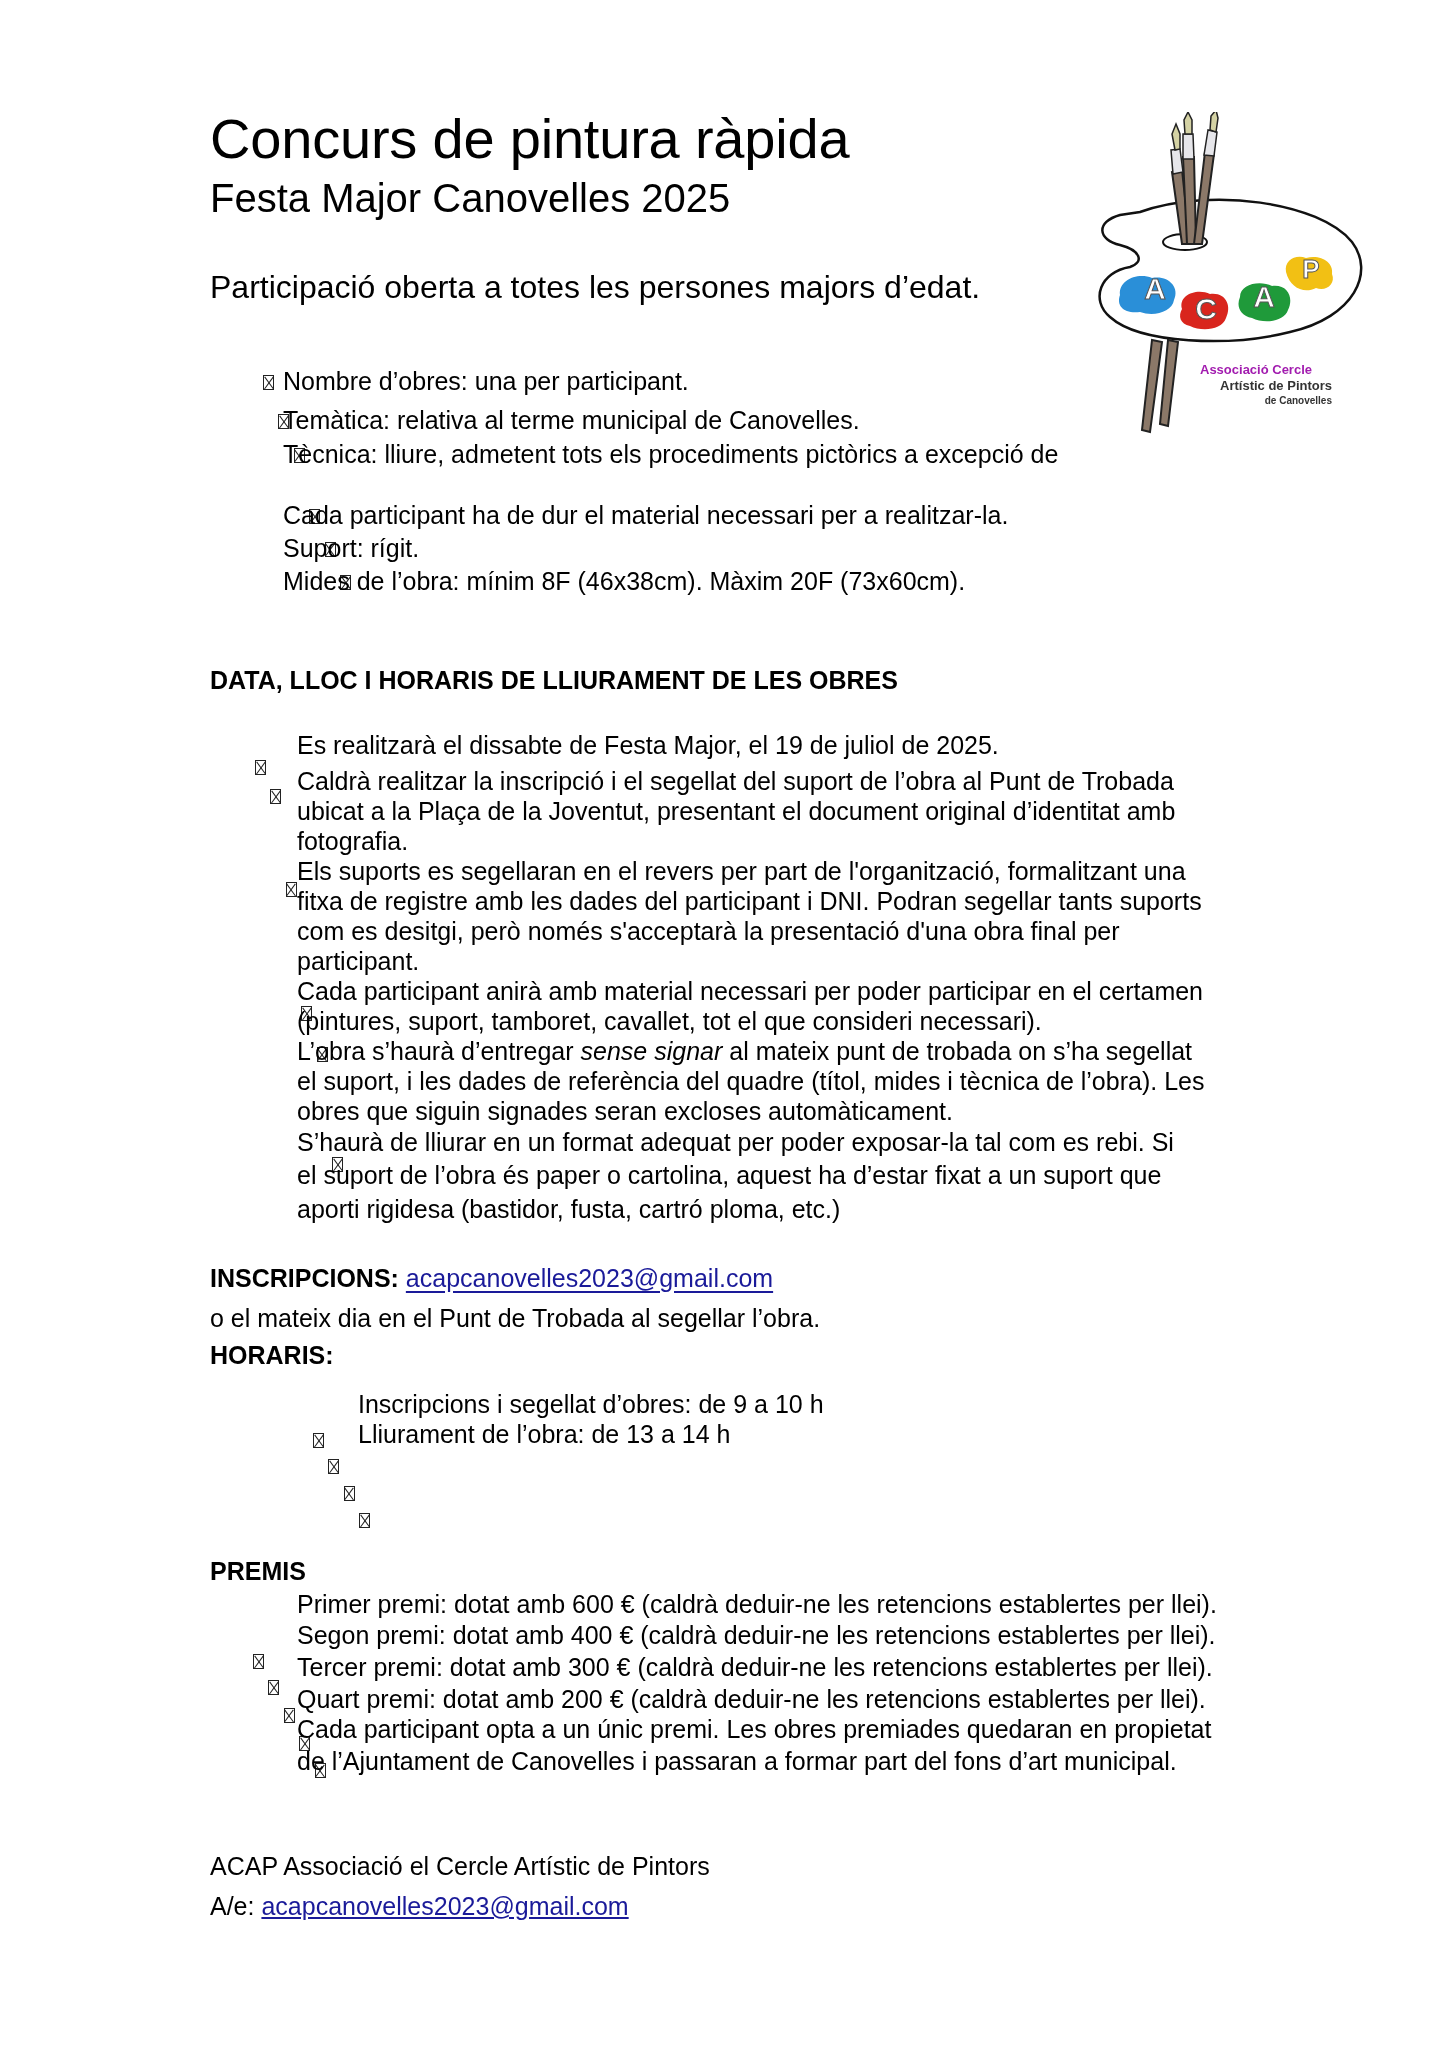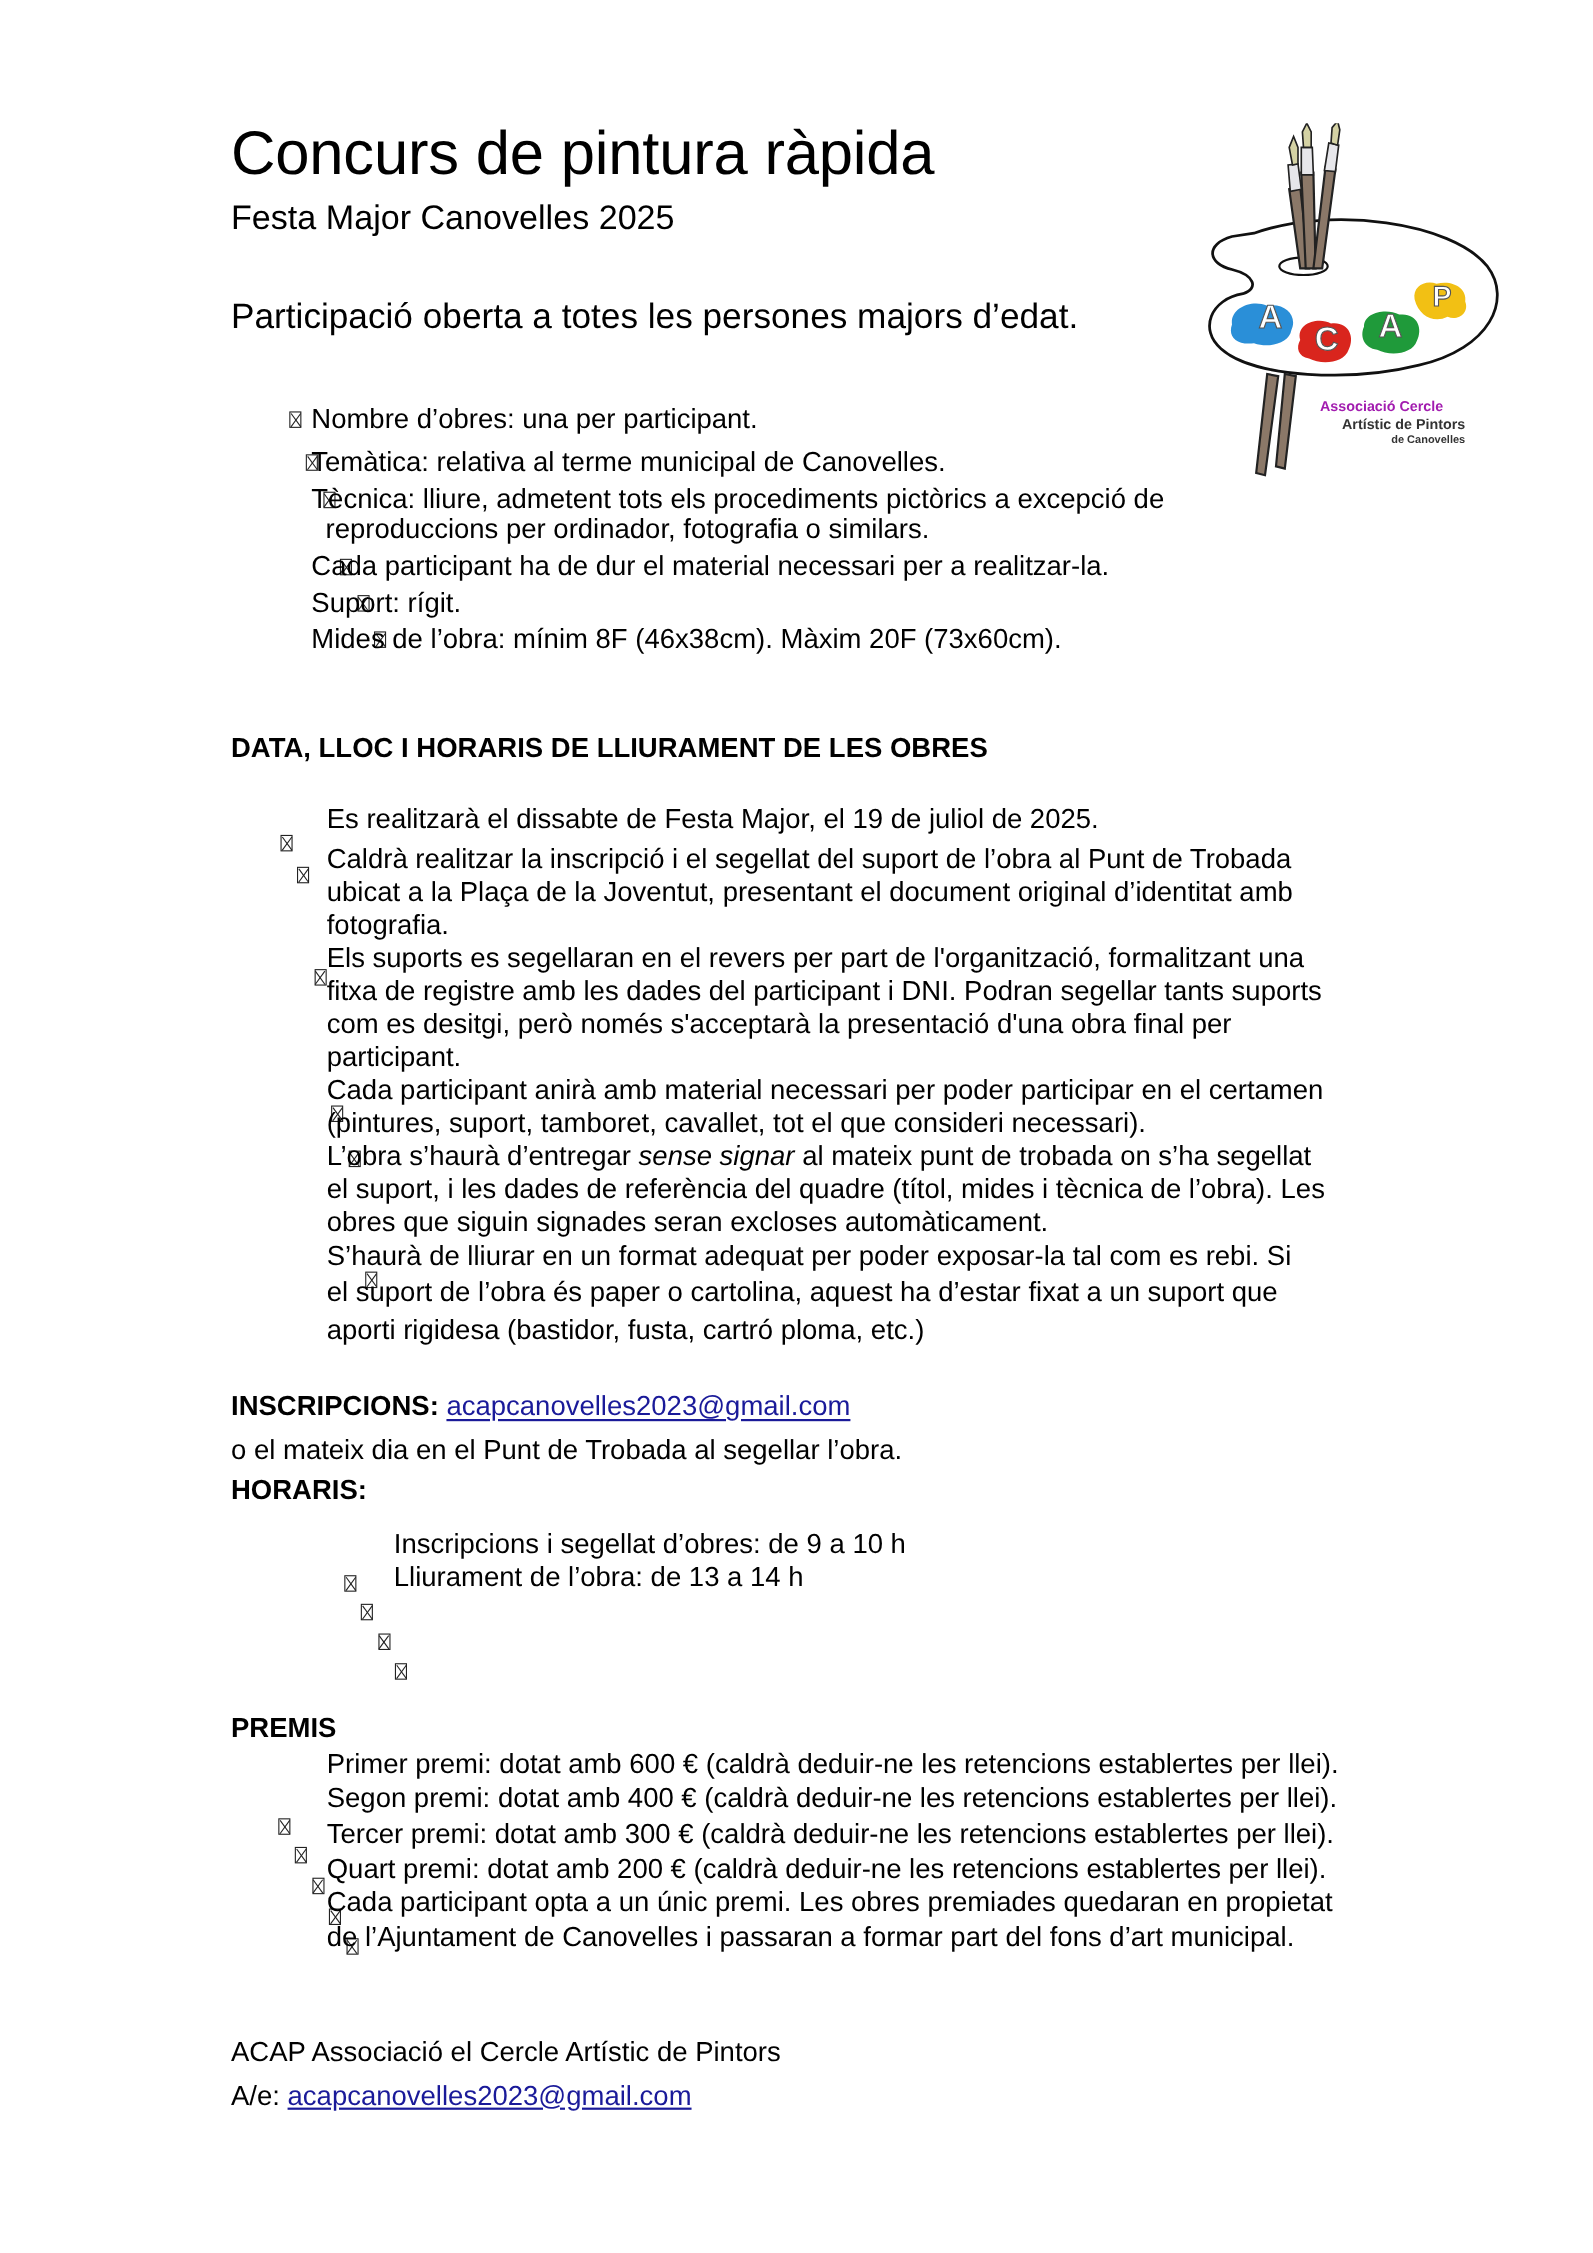--- a/index.html
+++ b/index.html
@@ -2,21 +2,21 @@
 <html><head>
 <meta charset="utf-8">
 <style>
   html, body { margin: 0; padding: 0; background: #ffffff; }
   body {
     width: 1448px; height: 2048px; position: relative; overflow: hidden;
     font-family: "Liberation Sans", sans-serif; color: #000;
   }
   .abs { position: absolute; }
   .title { left: 210px; top: 107px; font-size: 56px; line-height: 64px; letter-spacing: -0.2px; }
-  .subtitle { left: 210px; top: 180px; font-size: 31px; line-height: 36px; }
+  .subtitle { left: 210px; top: 180px; font-size: 40px; line-height: 36px; }
   .intro { left: 210px; top: 272px; font-size: 32px; line-height: 30px; }
   .txt { font-size: 25px; line-height: 30px; white-space: nowrap; }
   .bold { font-weight: bold; }
   .link { color: #1a1a99; text-decoration: underline; text-underline-offset: 4px; }
   .link2 { color: #1a1a99; }
   .box {
     display: inline-block; width: 11px; height: 15px; border: 1.3px solid #222;
     position: relative; box-sizing: border-box; vertical-align: middle;
   }
   .box::before, .box::after {
@@ -67,21 +67,20 @@
   <div class="abs" style="left:110px;top:282px;width:132px;text-align:right;font:bold 10px/14px 'Liberation Sans',sans-serif;color:#333;white-space:nowrap;">de Canovelles</div>
 </div>
 
 <div>
   <span class="abs box" style="left:263px;top:373px"></span>
   <div class="abs txt" style="left:283px;top:366px">Nombre d’obres: una per participant.</div>
   <span class="abs box" style="left:263px;top:412px"></span>
   <div class="abs txt" style="left:283px;top:405px">Temàtica: relativa al terme municipal de Canovelles.</div>
   <span class="abs box" style="left:263px;top:446px"></span>
   <div class="abs txt" style="left:283px;top:439px">Tècnica: lliure, admetent tots els procediments pictòrics a excepció de</div>
-  <div class="abs txt" style="left:296px;top:466px">reproduccions per ordinador, fotografia o similars.</div>
   <span class="abs box" style="left:263px;top:507px"></span>
   <div class="abs txt" style="left:283px;top:500px">Cada participant ha de dur el material necessari per a realitzar-la.</div>
   <span class="abs box" style="left:263px;top:540px"></span>
   <div class="abs txt" style="left:283px;top:533px">Suport: rígit.</div>
   <span class="abs box" style="left:263px;top:573px"></span>
   <div class="abs txt" style="left:283px;top:566px">Mides de l’obra: mínim 8F (46x38cm). Màxim 20F (73x60cm).</div>
 </div>
 
 <div class="abs txt bold" style="left:210px;top:665px">DATA, LLOC I HORARIS DE LLIURAMENT DE LES OBRES</div>
 <div>

